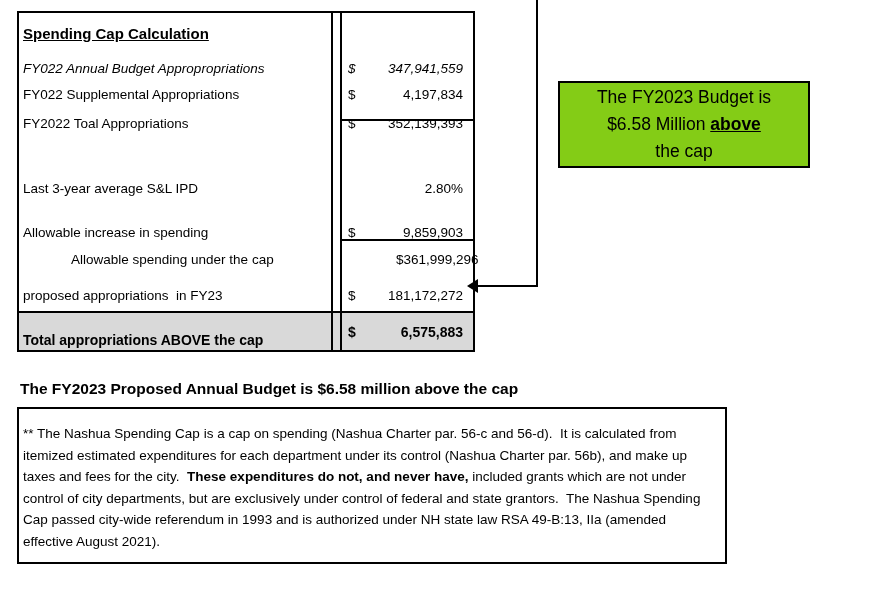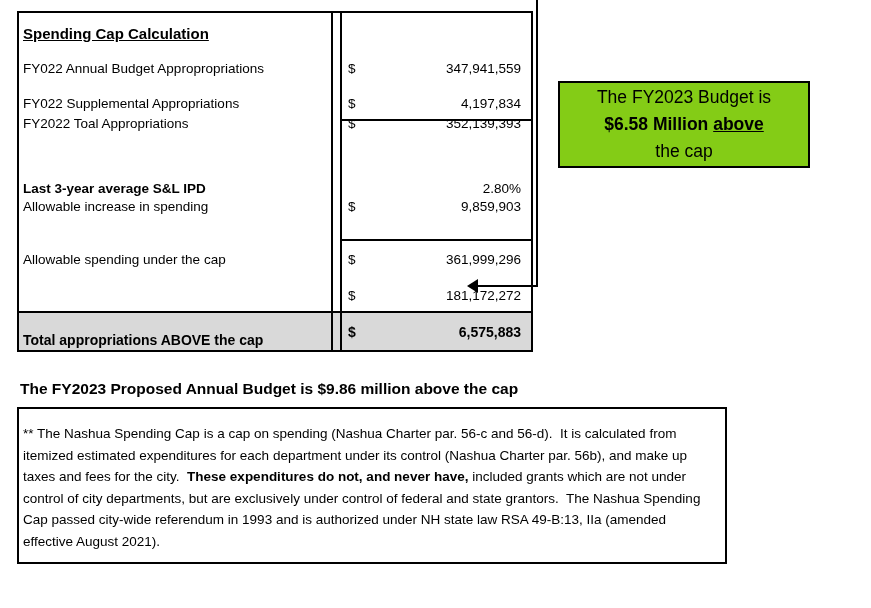--- a/index.html
+++ b/index.html
@@ -1,44 +1,44 @@
 <!DOCTYPE html>
 <html><head>
 <meta charset="utf-8">
 <style>
   * { margin:0; padding:0; box-sizing:border-box; }
   html,body { width:871px; height:608px; background:#ffffff; overflow:hidden; }
   body { font-family:"Liberation Sans", sans-serif; color:#000; position:relative; }
 
   
   .spending-table {
-    position:absolute; left:17px; top:11px; width:516px; height:341px;
+    position:absolute; left:17px; top:11px; width:458px; height:341px;
     border:2px solid #000; background:#fff;
   }
   .col-divider-a { position:absolute; left:312px; top:0; bottom:0; width:2px; background:#000; }
   .col-divider-b { position:absolute; left:321px; top:0; bottom:0; width:2px; background:#000; }
   .value-divider { position:absolute; left:321px; right:0; height:2px; background:#000; }
   .vd-1 { top:106px; }
   .vd-2 { top:226px; }
 
   .t-row { position:absolute; display:flex; align-items:center; height:34px; }
   .t-label { left:4px; width:304px; font-size:13.5px; white-space:pre-wrap; }
-  .t-label.bold { font-weight:bold; }
+  .t-label.bold { font-weight:normal; }
   .t-title {
     position:absolute; left:4px; top:3px; height:34px; display:flex; align-items:center;
     font-size:15px; font-weight:bold; text-decoration:underline;
   }
   .t-value {
     left:323px; right:3px; justify-content:space-between;
     font-size:13.5px; padding:0 7px 0 6px;
   }
   .t-value.bold { font-weight:normal; }
 
-  .row-0 { top:38px; }  .row-1 { top:73px; }  .row-2 { top:93px; }
-  .row-3 { top:158px; } .row-4 { top:176px; } .row-5 { top:229px; }
+  .row-0 { top:38px;font-style:italic; }  .row-1 { top:64px; }  .row-2 { top:93px; }
+  .row-3 { top:158px; } .row-4 { top:202px; } .row-5 { top:229px;margin-left:48px; }
   .row-6 { top:265px; }
 
   .total-row {
     position:absolute; left:0; right:0; top:298px; bottom:0;
     background:#d9d9d9; border-top:2px solid #000;
   }
   .total-row .t-label { position:absolute; top:16px; bottom:0; height:auto; font-weight:bold; font-size:14px; }
   .total-row .t-value { position:absolute; top:0; bottom:0; height:auto; font-weight:bold; font-size:14px; }
   .total-row .divider-cover-a { position:absolute; left:312px; top:-2px; bottom:0; width:2px; background:#000; }
   .total-row .divider-cover-b { position:absolute; left:321px; top:-2px; bottom:0; width:2px; background:#000; }
@@ -52,21 +52,21 @@
     border-right:11px solid #000;
   }
 
   
   .callout {
     position:absolute; left:558px; top:81px; width:252px; height:87px;
     border:2px solid #000; background:#84cc16;
     display:flex; flex-direction:column; justify-content:center; align-items:center;
     font-size:17.5px; line-height:27px; text-align:center;
   }
-  .callout .c-bold { font-weight:bold;text-align:right; }
+  .callout .c-bold { font-weight:normal;text-align:right; }
   .callout .c-underline { font-weight:bold; text-decoration:underline; }
 
   
   .page-heading {
     position:absolute; left:20px; top:380px;
     font-size:15.5px; font-weight:bold;
   }
 
   
   .footnote-box {
@@ -117,20 +117,21 @@
     <span>$</span>
     <span>9,859,903</span>
   </div>
 
   <div class="t-row t-label row-5">Allowable spending under the cap</div>
   <div class="t-row t-value row-5">
     <span>$</span>
     <span>361,999,296</span>
   </div>
 
+  <div class="t-row t-label row-6">proposed appropriations  in FY23</div>
   <div class="t-row t-value bold row-6">
     <span>$</span>
     <span>181,172,272</span>
   </div>
 
   <div class="total-row">
     <div class="t-row t-label">Total appropriations ABOVE the cap</div>
     <div class="t-row t-value">
       <span>$</span>
       <span>6,575,883</span>
@@ -143,15 +144,15 @@
 <div class="connector-v"></div>
 <div class="connector-h"></div>
 <div class="arrow-head"></div>
 
 <div class="callout">
   <div>The FY2023 Budget is</div>
   <div><span class="c-bold">$6.58 Million </span><span class="c-underline">above</span></div>
   <div>the cap</div>
 </div>
 
-<div class="page-heading">The FY2023 Proposed Annual Budget is $9.86 million above the cap</div>
+<div class="page-heading">The FY2023 Proposed Annual Budget is $6.58 million above the cap</div>
 
 <div class="footnote-box"><span>** The Nashua Spending Cap is a cap on spending (Nashua Charter par. 56-c and 56-d).  It is calculated from itemized estimated expenditures for each department under its control (Nashua Charter par. 56b), and make up taxes and fees for the city.  </span><span class="f-bold">These expenditures do not, and never have,</span><span> included grants which are not under control of city departments, but are exclusively under control of federal and state grantors.  The Nashua Spending Cap passed city-wide referendum in 1993 and is authorized under NH state law RSA 49-B:13, IIa (amended effective August 2021).</span></div>
 
 </body></html>

